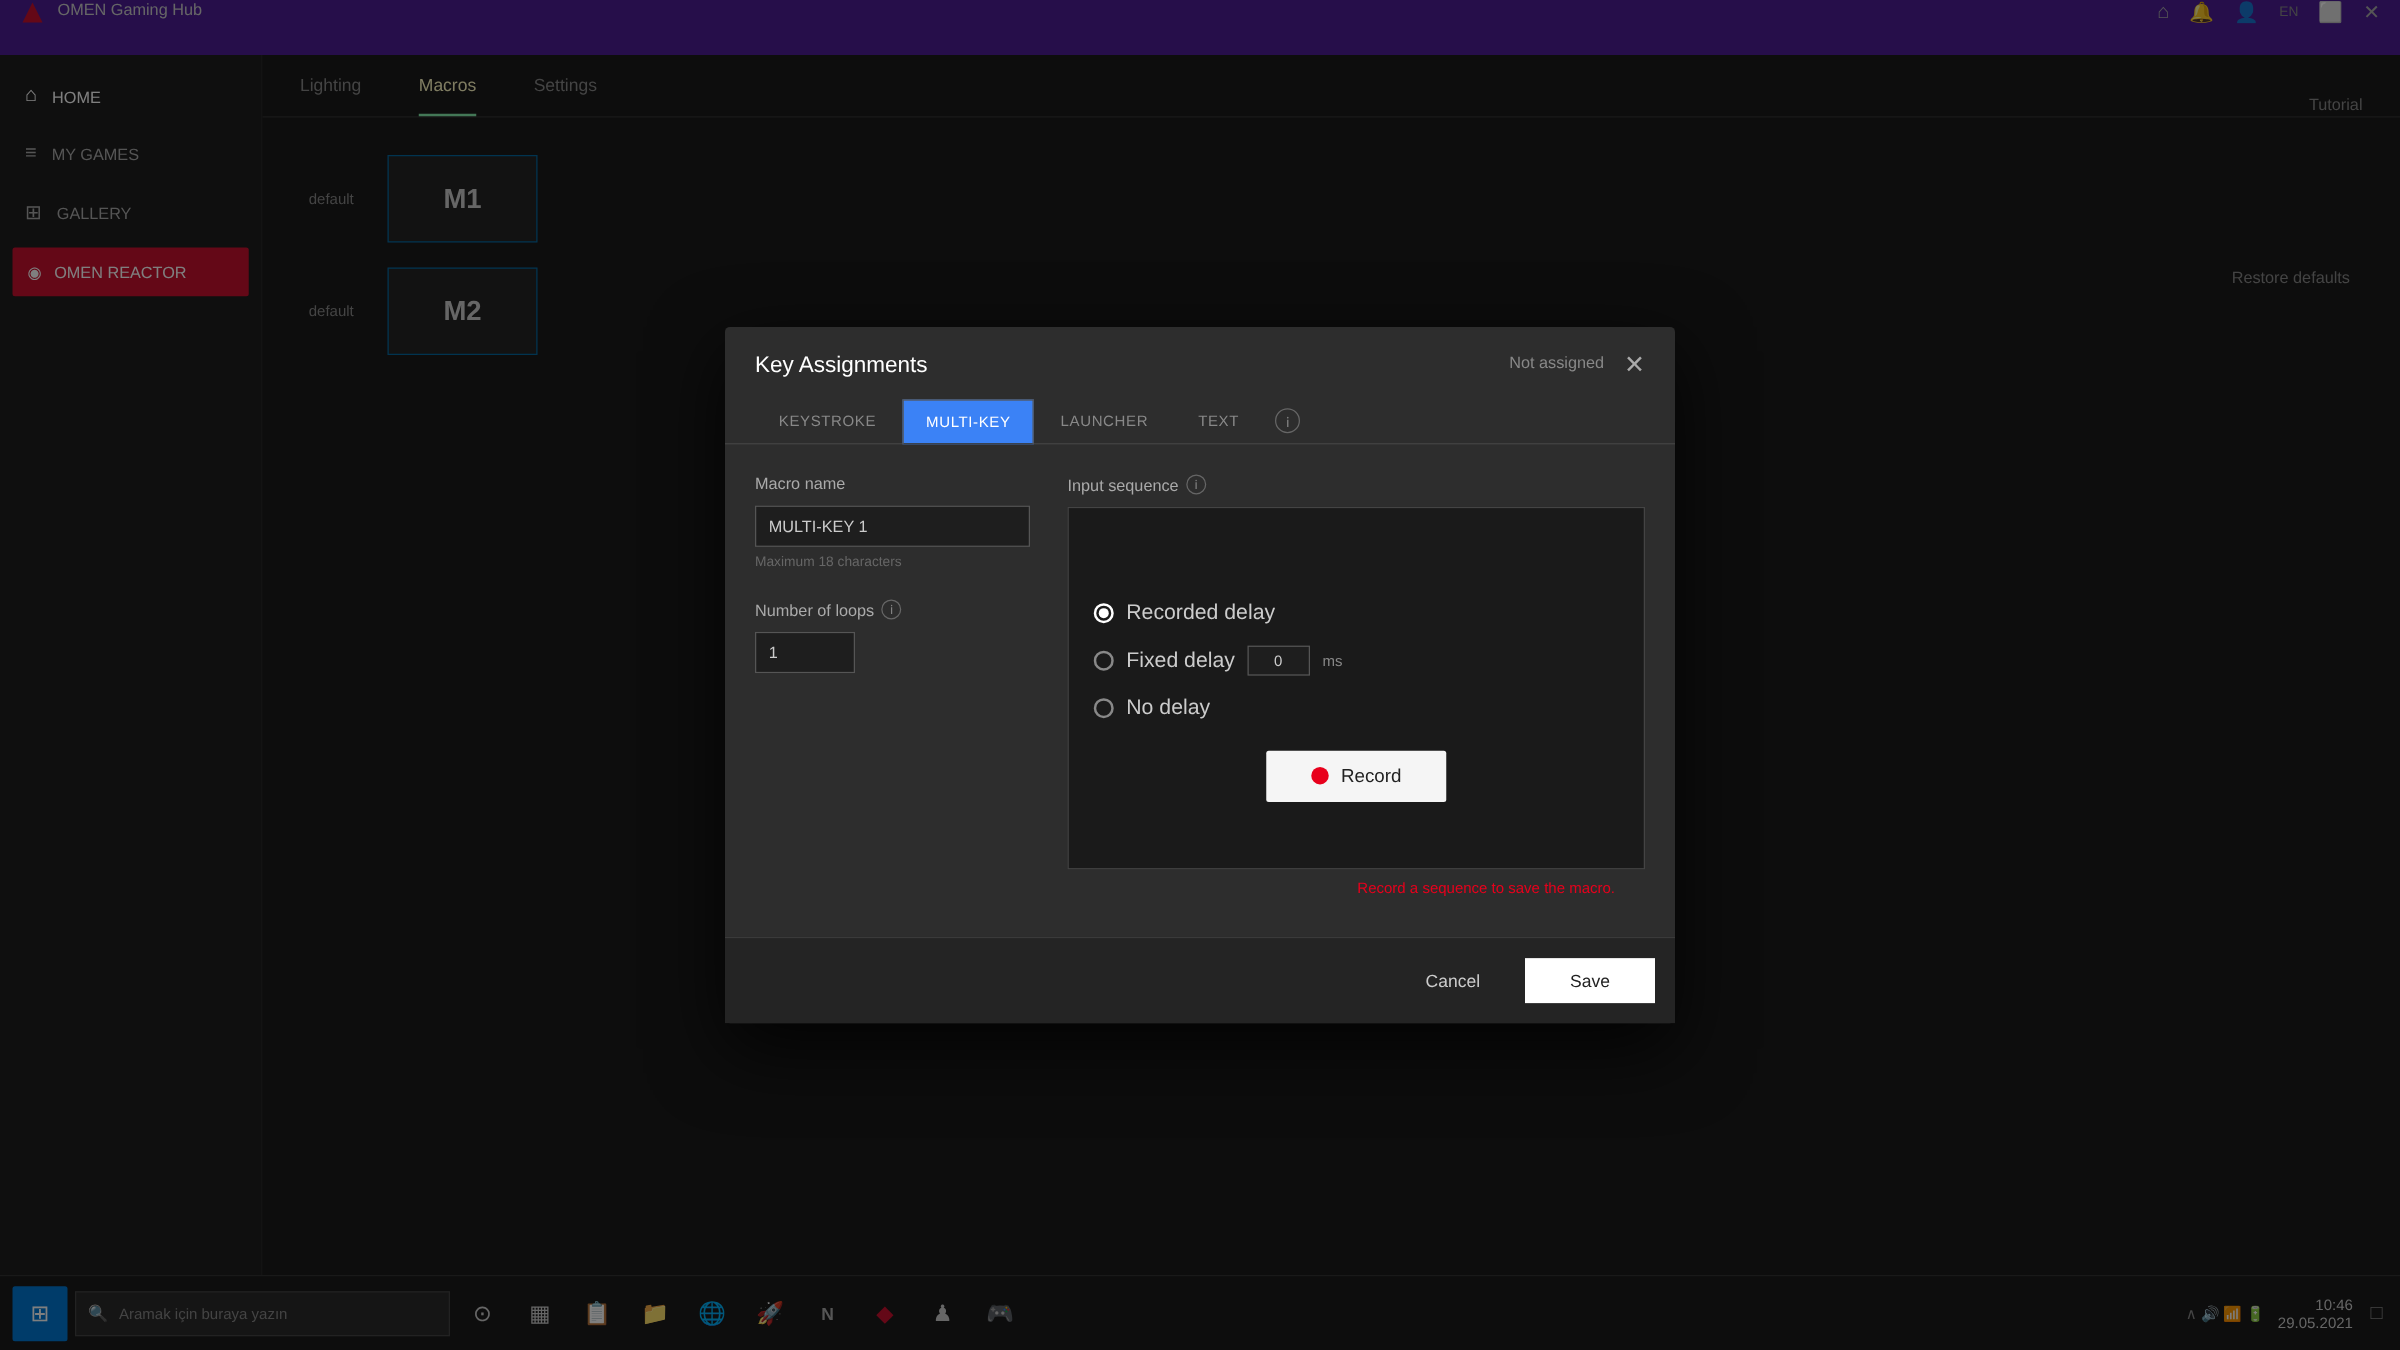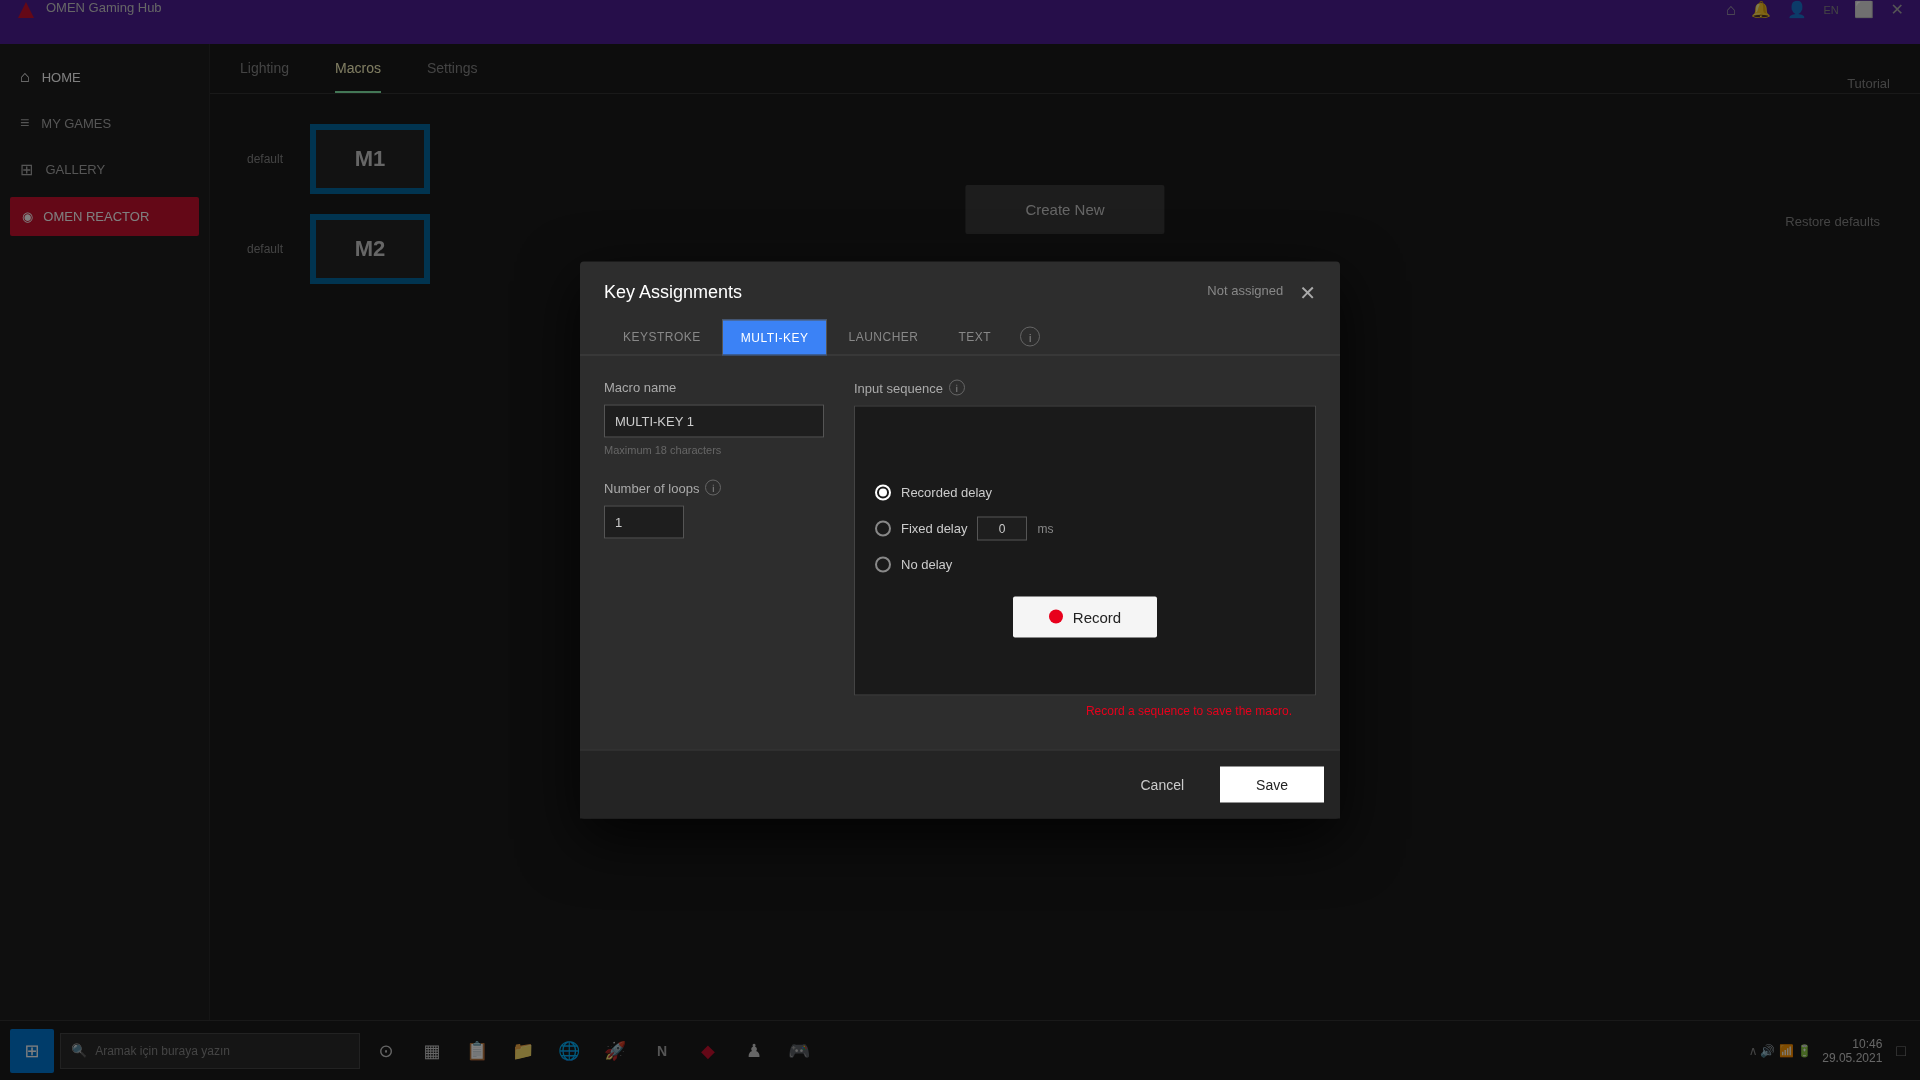--- a/index.html
+++ b/index.html
@@ -152,21 +152,21 @@
     }
     .macro-label {
       color: #888;
       font-size: 12px;
       width: 50px;
       text-align: center;
     }
     .macro-slot {
       width: 120px;
       height: 70px;
-      border: 6px solid #0369a1;
+      border: 1px solid #0369a1;
       background: #252525;
       display: flex;
       align-items: center;
       justify-content: center;
       font-size: 22px;
       font-weight: bold;
       color: #ccc;
       cursor: pointer;
     }
 
@@ -435,21 +435,21 @@
     }
     .radio-input.checked::after {
       content: '';
       width: 8px;
       height: 8px;
       background: #fff;
       border-radius: 50%;
     }
     .radio-label {
       color: #ccc;
-      font-size: 13px;
+      font-size: 17px;
       text-align: center;
     }
     .radio-ms-input {
       width: 50px;
       background: #1e1e1e;
       border: 1px solid #555;
       color: #ccc;
       padding: 4px 6px;
       font-size: 12px;
       outline: none;
@@ -583,21 +583,20 @@
     <div class="macro-grid">
       <div class="macro-item">
         <span class="macro-label">default</span>
         <div class="macro-slot">M1</div>
       </div>
       <div class="macro-item">
         <span class="macro-label">default</span>
         <div class="macro-slot">M2</div>
       </div>
     </div>
-    <button class="create-new-btn">Create New</button>
     <span class="restore-defaults">Restore defaults</span>
   </div>
 </div>
 
 <div class="overlay"></div>
 
 <div class="dialog">
 
   <div class="dialog-header">
     <span class="dialog-title">Key Assignments</span>

